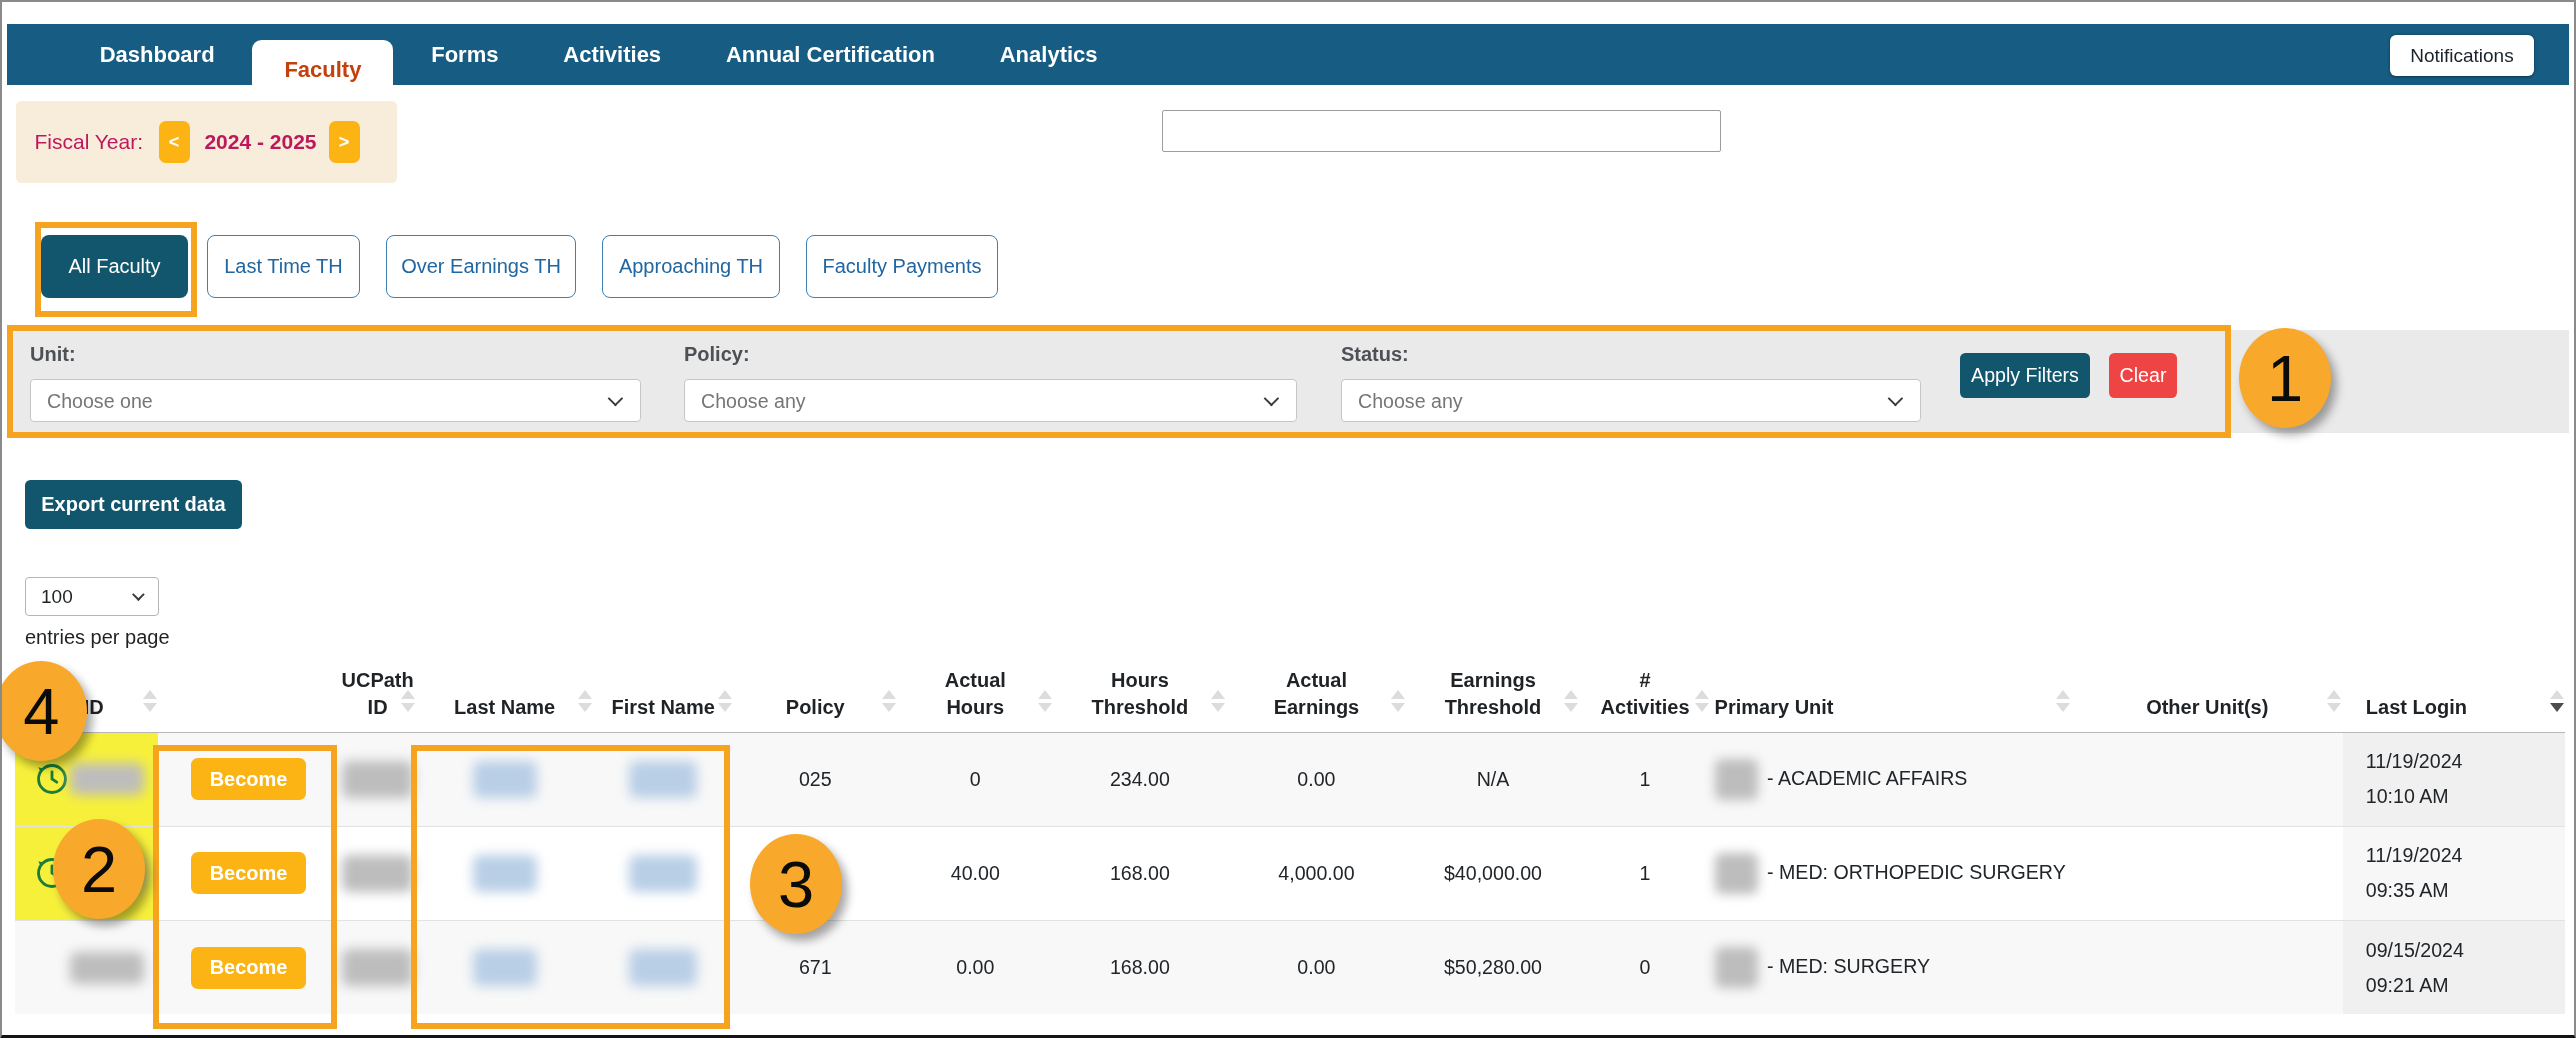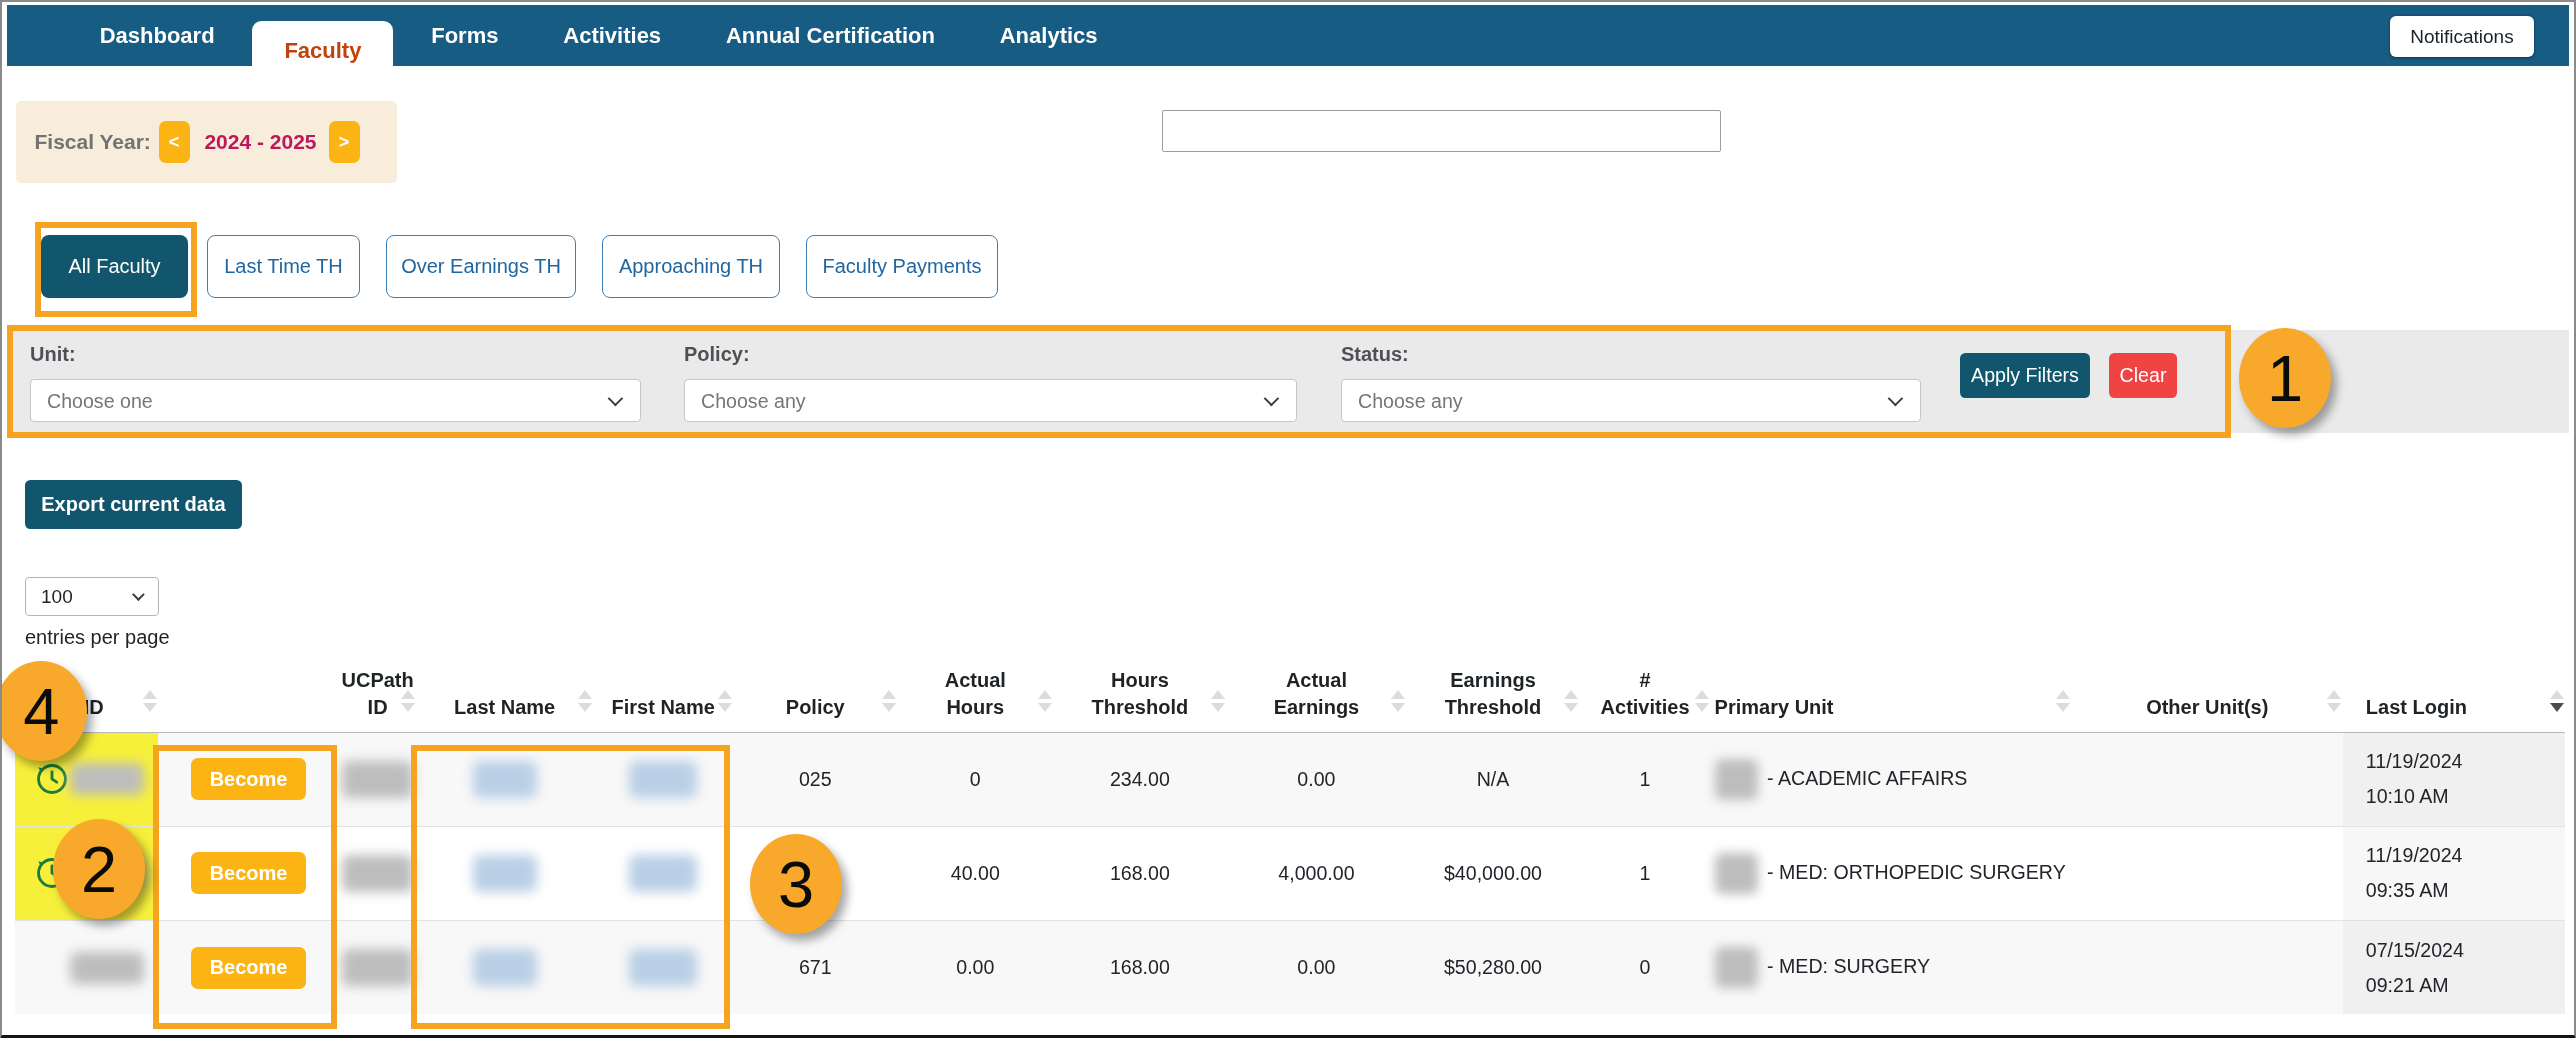--- a/index.html
+++ b/index.html
@@ -7,21 +7,21 @@
   body { font-family:"Liberation Sans", sans-serif; }
 
   .page {
     position:relative; width:2576px; height:1039px;
     border:2px solid #8a8a8a; border-bottom:4px solid #141414;
     background:#ffffff; overflow:hidden;
   }
 
   
   .nav {
-    position:absolute; left:4.7px; top:3px; width:2562px; height:61px;
+    position:absolute; left:4.7px; top:22px; width:2562px; height:61px;
     background:#175C82;
   }
   .nav ul { position:absolute; left:66px; top:0; height:61px; display:flex; list-style:none; }
   .nav li {
     padding:0 27px; height:61px; line-height:61px; margin-right:10.8px;
     color:#ffffff; font-size:22px; font-weight:bold; cursor:pointer; white-space:nowrap;
   }
   .nav li.active {
     background:#ffffff; color:#c2410c; border-radius:9.5px 9.5px 0 0;
     height:59px; line-height:59px; margin-top:16px; padding:0 32px;
@@ -31,21 +31,21 @@
     padding:0 20px; background:#ffffff; color:#1a232b; font-size:19px;
     border-radius:6px; border:none; box-shadow:0 0.7px 2.7px rgba(0,0,0,.45);
     font-family:"Liberation Sans", sans-serif; cursor:pointer;
   }
 
   
   .fiscal {
     position:absolute; left:13.5px; top:99px; width:381px; height:82px;
     background:#F8ECDB; border-radius:5.4px;
   }
-  .fiscal-label { position:absolute; left:19px; top:0; line-height:82px; font-size:21px; font-weight:bold; color:#737373; }
+  .fiscal-label { position:absolute; left:19px; top:0; line-height:82px; font-size:21px; font-weight:normal; color:#be185d; }
   .fy-btn {
     position:absolute; top:20px; width:31px; height:42px; background:#FCB415;
     border:none; border-radius:6.8px; color:#ffffff; font-size:18px; font-weight:bold;
     font-family:"Liberation Sans", sans-serif; cursor:pointer;
   }
   .fy-prev { left:143px; }
   .fy-next { left:313px; }
   .fy-year { position:absolute; left:184px; top:0; width:122px; line-height:82px; text-align:center; font-size:21px; font-weight:bold; color:#be185d; }
 
   
@@ -320,21 +320,21 @@
         <td><span class="blob blue fn-blob"></span></td>
         <td>671</td>
         <td>0.00</td>
         <td>168.00</td>
         <td>0.00</td>
         <td>$50,280.00</td>
         <td>0</td>
         <td class="c-pu"><span class="blob gray pu-blob"></span><span>- MED: SURGERY</span></td>
         <td></td>
         <td class="c-ll">
-            <div>07/15/2024</div>
+            <div>09/15/2024</div>
             <div>09:21 AM</div>
           </td>
       </tr>
     </tbody>
   </table>
 
   <div class="ann-rect" style="left:151px; top:743px; width:184px; height:284px;"></div>
   <div class="ann-rect" style="left:409px; top:743px; width:319px; height:284px;"></div>
 
   <div class="callout" style="left:2237px; top:326px;">

